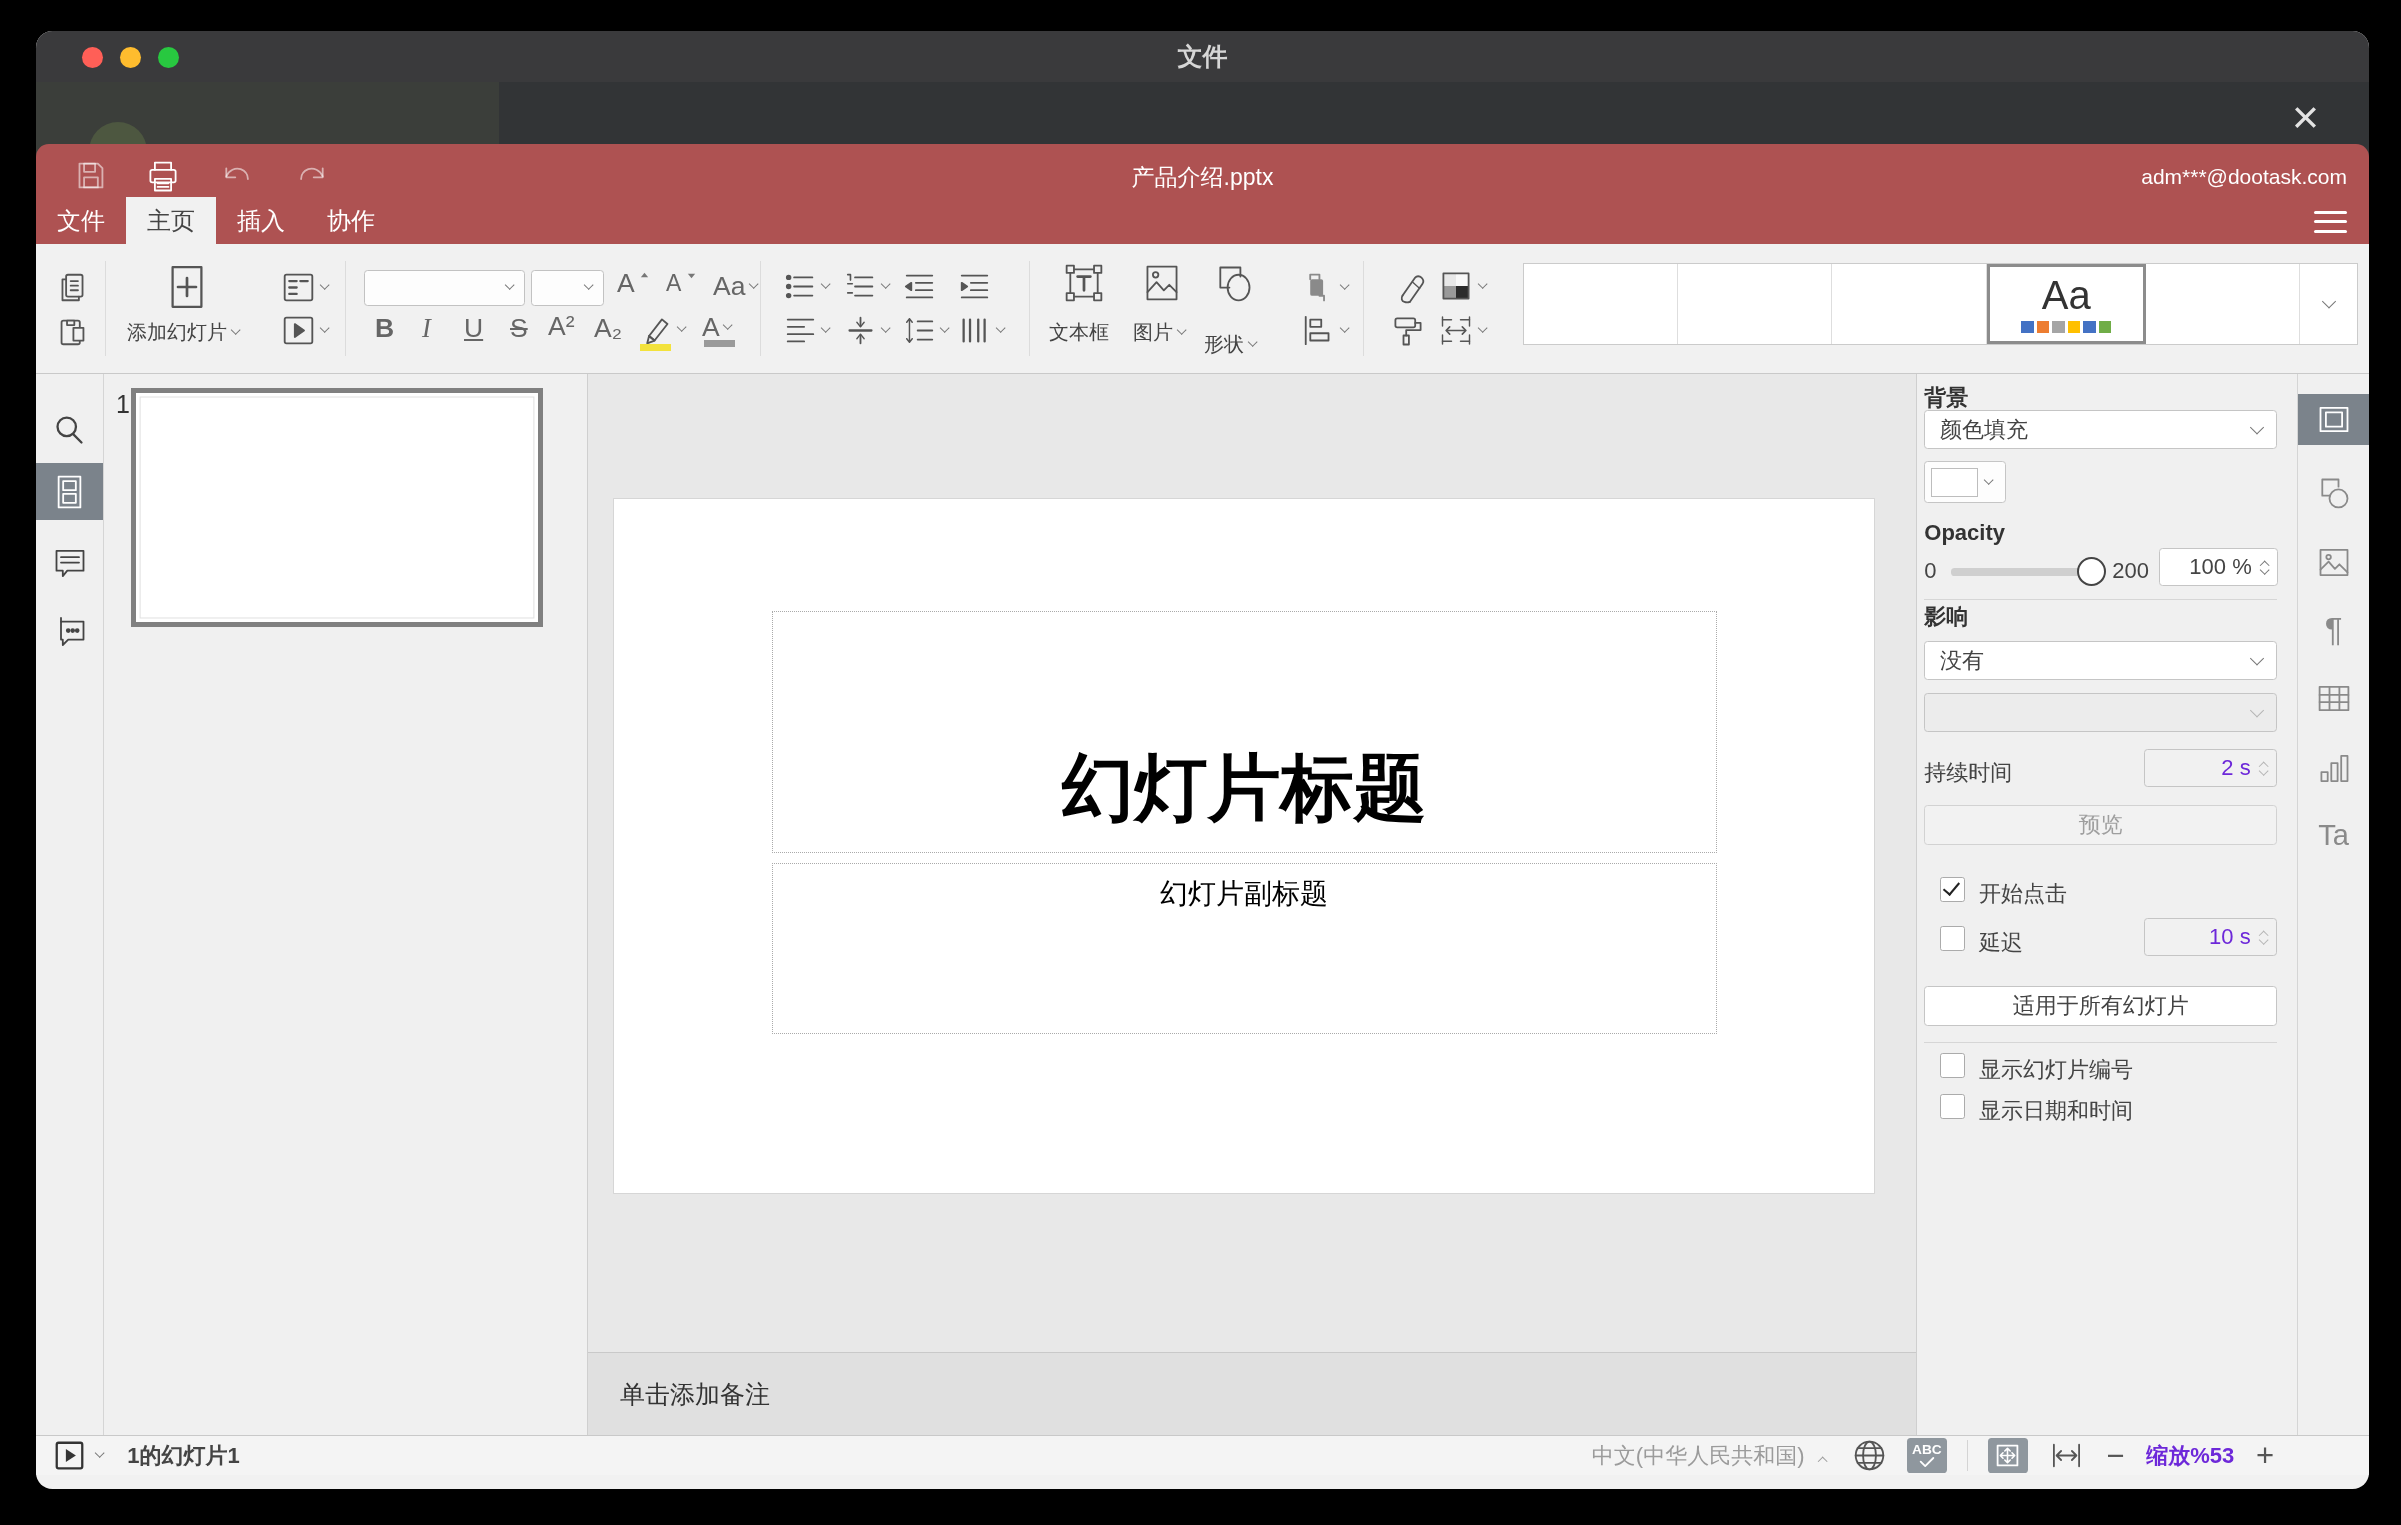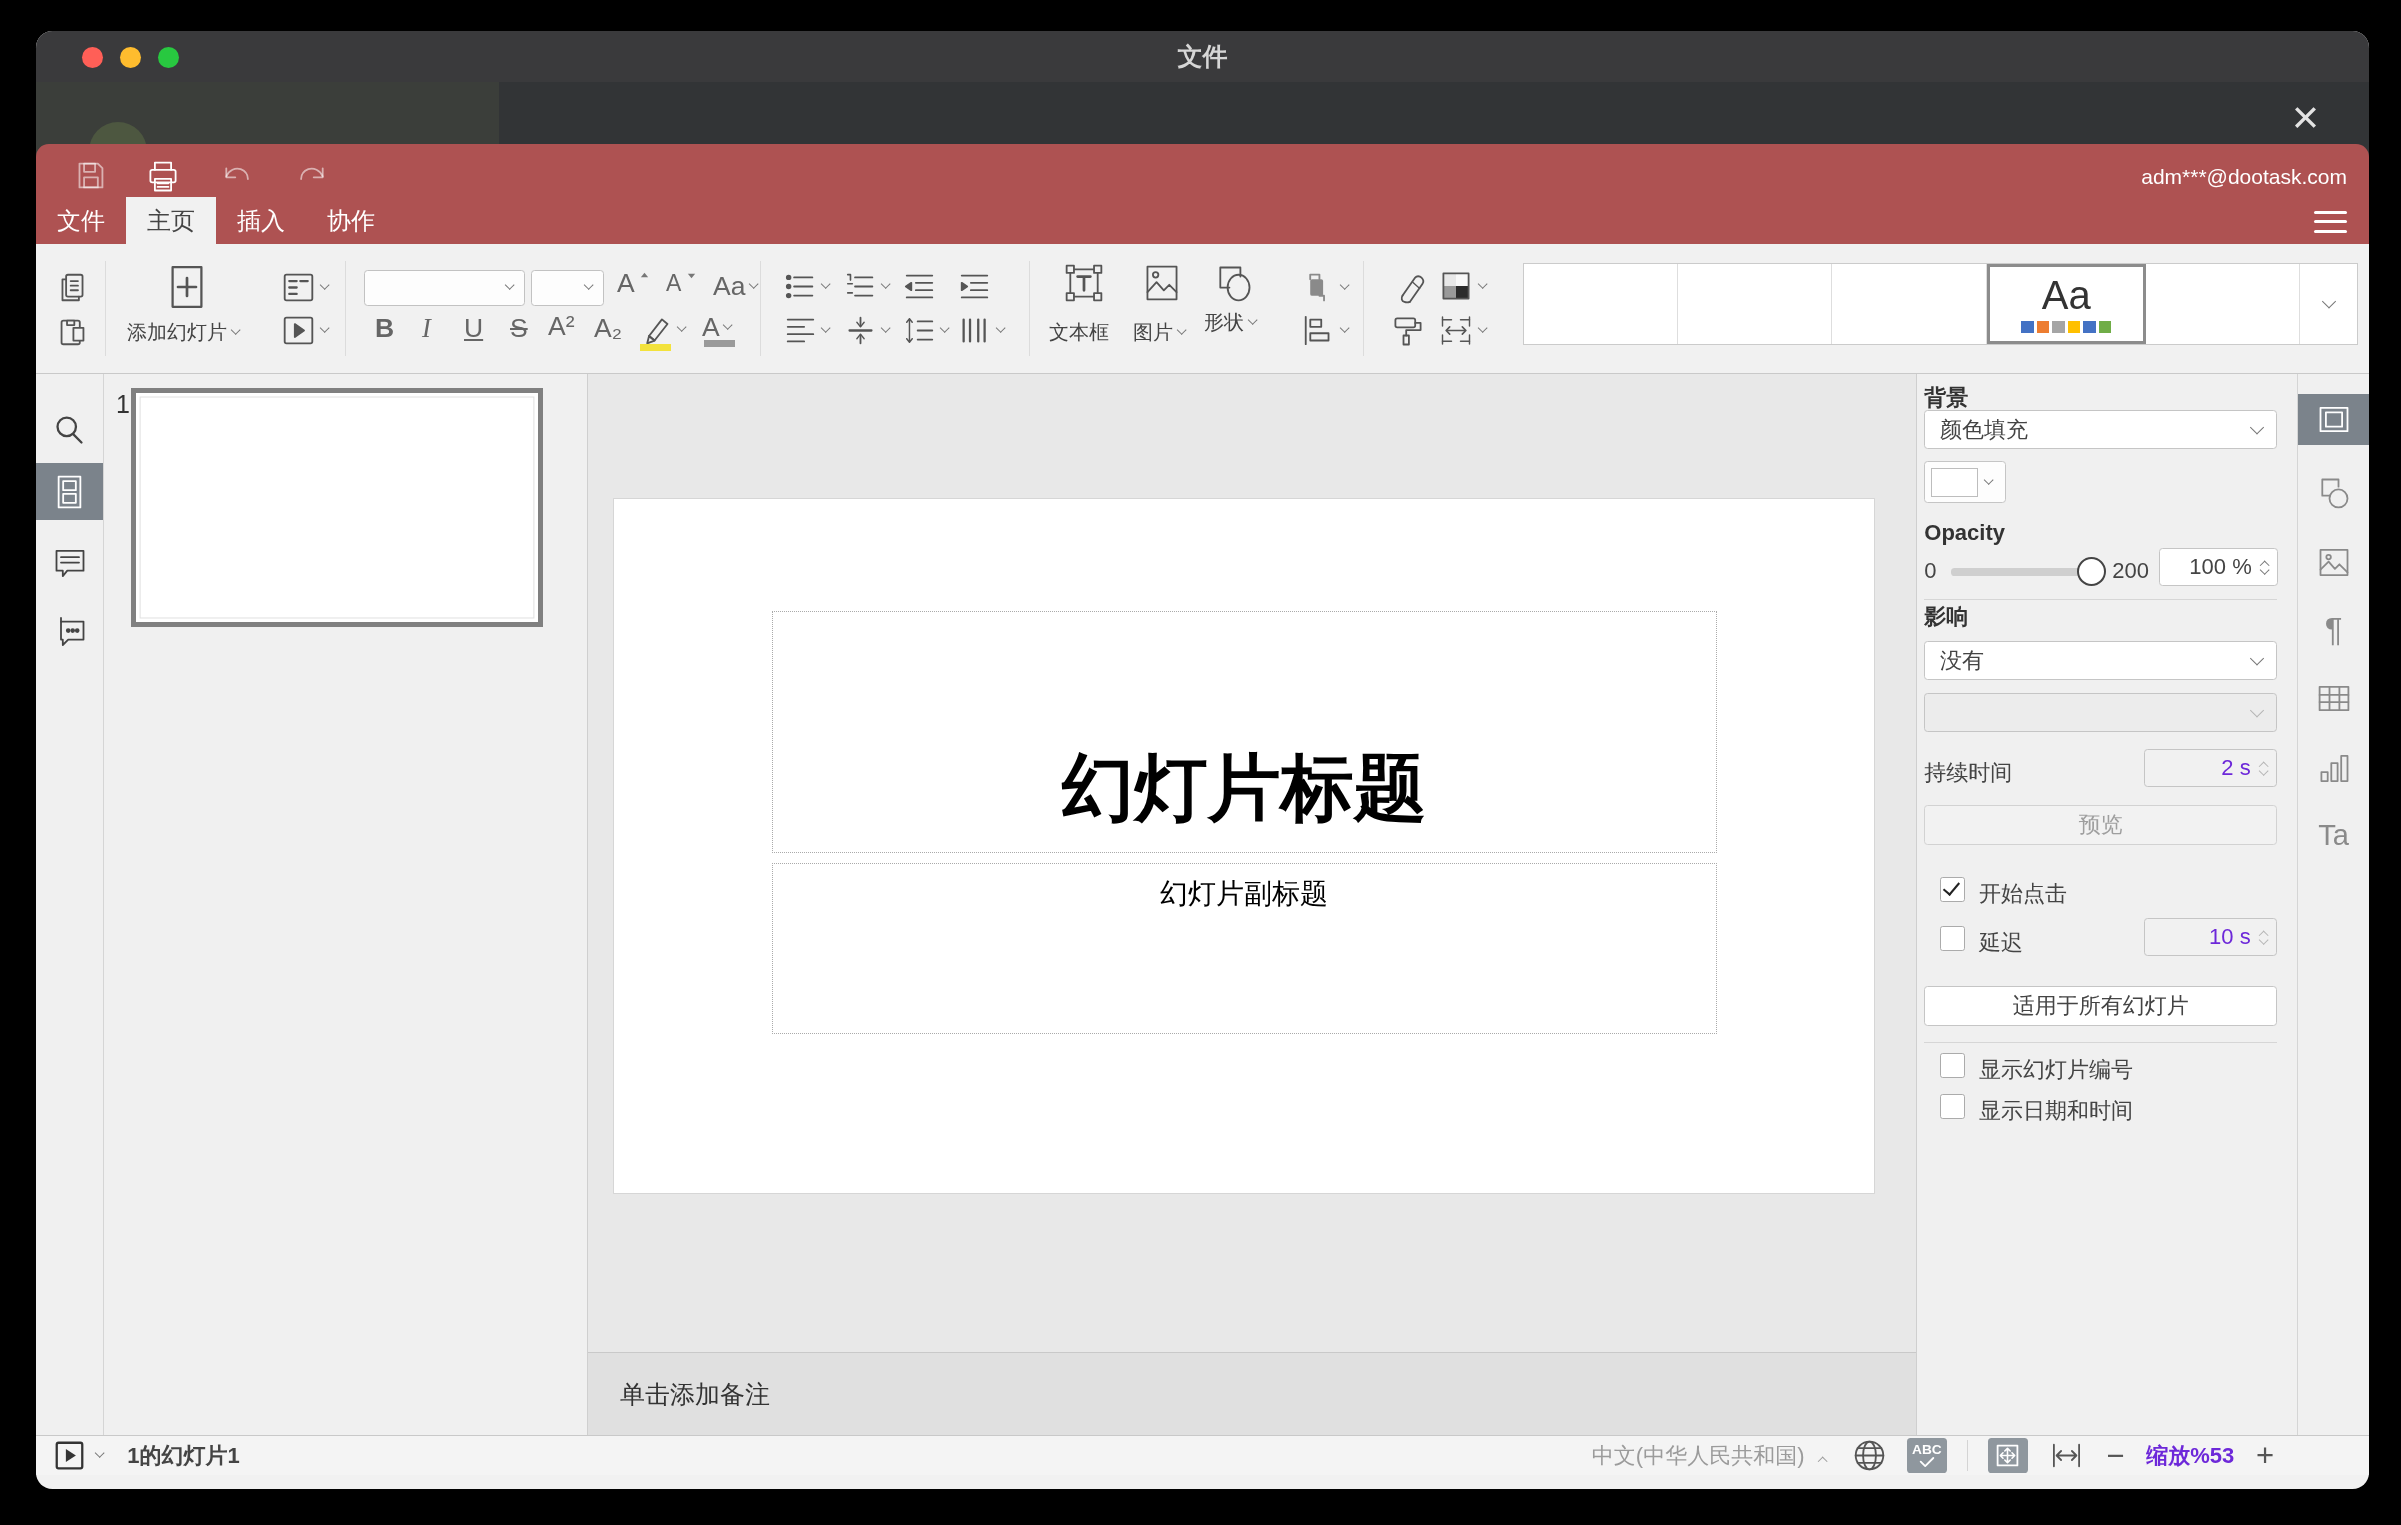--- a/index.html
+++ b/index.html
@@ -201,20 +201,21 @@
             <path d="M7 19c3-7 10-10 16-8 5 2 8 6 8 11"></path>
           </svg>
       </div>
       <div class="qicon faded" style="left:257px">
         <svg width="36" height="33" viewBox="0 0 40 36">
             <path d="M33 10v10H23"></path>
             <path d="M33 19c-3-7-10-10-16-8-5 2-8 6-8 11"></path>
           </svg>
       </div>
     </div>
+    <div id="filename">产品介绍.pptx</div>
     <div id="account">adm***@dootask.com</div>
     <div id="tabs">
       <div class="tab">文件</div>
       <div class="tab active">主页</div>
       <div class="tab">插入</div>
       <div class="tab">协作</div>
     </div>
     <div id="hamburger">
         <div></div>
         <div></div>
@@ -391,21 +392,21 @@
     <div class="tb" style="left:1097px;top:75px">
       <span class="tlabel">图片</span>
         <span class="chv sm"></span>
     </div>
     <div class="tb" style="left:1177px;top:18px">
       <svg width="42" height="42" viewBox="0 0 46 46">
           <path d="M8 6h22v10M8 6v22h10"></path>
           <ellipse cx="28" cy="28" rx="12" ry="14"></ellipse>
         </svg>
     </div>
-    <div class="tb" style="left:1168px;top:65px">
+    <div class="tb" style="left:1168px;top:87px">
       <span class="tlabel">形状</span>
         <span class="chv sm"></span>
     </div>
     <div class="tb" style="left:1265px;top:25.5px">
       <svg width="35" height="35" viewBox="0 0 38 38">
           <path d="M10 10V5h10v5M20 28h5v5" stroke="#8a8a8a"></path>
           <rect x="10" y="10" width="14" height="18" rx="2" fill="#8a8a8a" stroke="none"></rect>
         </svg>
       <span class="chv sm"></span>
     </div>

